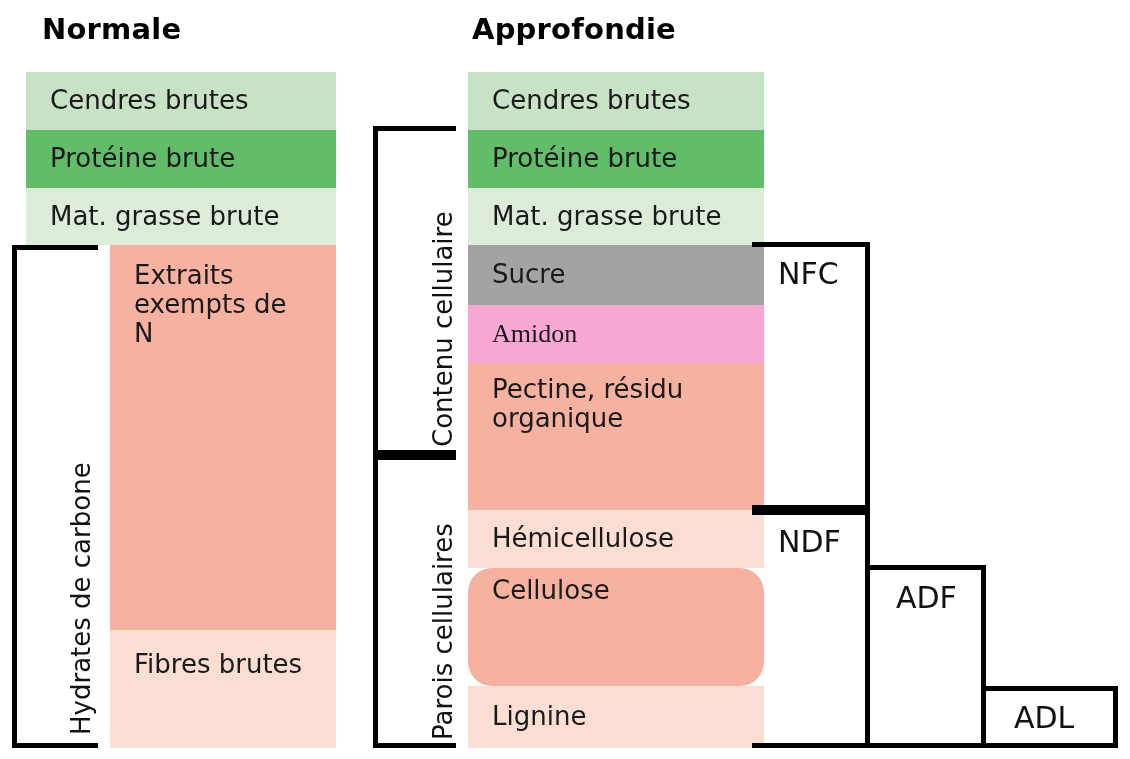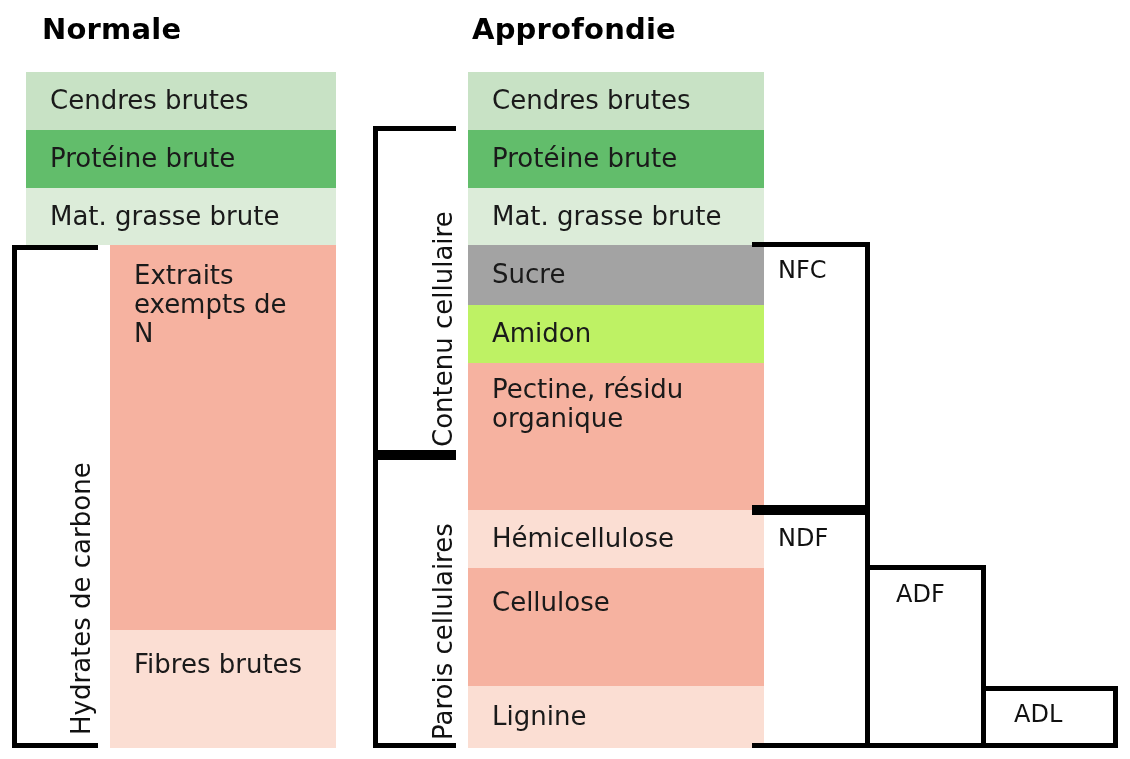--- a/index.html
+++ b/index.html
@@ -40,21 +40,21 @@
     margin-left: 12px;
   }
   .band.two-line { align-items: flex-start; padding-top: 8px; }
   .brk {
     position: absolute;
     box-sizing: border-box;
     background: transparent;
   }
   .brk-label {
     position: absolute;
-    font-size: 24px;
+    font-size: 30px;
     color: #111111;
     white-space: nowrap;
   }
   .vlabel {
     position: absolute;
     font-size: 26px;
     color: #111111;
     white-space: nowrap;
     transform-origin: 0 0;
     transform: rotate(-90deg);
@@ -102,33 +102,33 @@
   </div>
 
   <div class="band" style="left:456px; top:188px; width:296px; height:57px; background:#dcecd9;">
     <span>Mat. grasse brute</span>
   </div>
 
   <div class="band" style="left:456px; top:245px; width:296px; height:60px; background:#a3a3a3;">
     <span>Sucre</span>
   </div>
 
-  <div class="band" style="left:456px; top:305px; width:296px; height:58px; background:#bef264;">
+  <div class="band" style="left:456px; top:305px; width:296px; height:58px; background:#f9a8d4;font-family:Liberation Serif, serif;">
     <span>Amidon</span>
   </div>
 
   <div class="band" style="left:456px; top:510px; width:296px; height:58px; background:#fbded3;">
     <span>Hémicellulose</span>
   </div>
 
   <div class="band two-line" style="left:456px; top:363px; width:296px; height:147px; background:#f6b2a0; padding-top:12px;">
     <span style="display:block; max-width:230px;">Pectine, résidu organique</span>
   </div>
 
-  <div class="band" style="left:456px; top:568px; width:296px; height:118px; background:#f6b2a0; align-items:flex-start; padding-top:20px;">
+  <div class="band" style="left:456px; top:568px; width:296px; height:118px; background:#f6b2a0; align-items:flex-start; padding-top:8px;border-radius:24px;">
     <span>Cellulose</span>
   </div>
 
   <div class="band" style="left:456px; top:686px; width:296px; height:62px; background:#fbded3;">
     <span>Lignine</span>
   </div>
 
   <div class="brk" style="left:373px; top:126px; width:83px; height:329px;
               border-left:5px solid #000; border-top:5px solid #000; border-bottom:5px solid #000;"></div>
   <div class="vlabel" style="left:428px; top:447px;">Contenu cellulaire</div>

